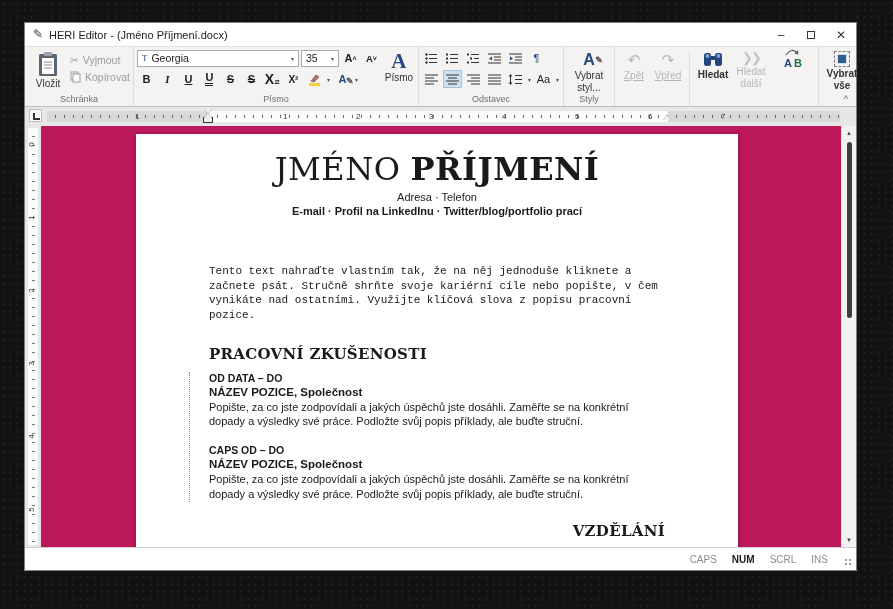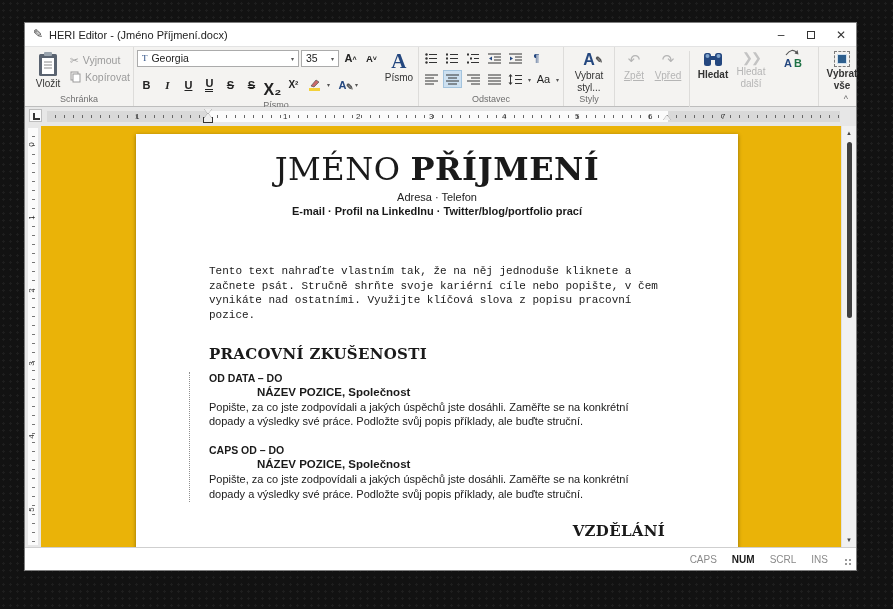--- a/index.html
+++ b/index.html
@@ -73,33 +73,33 @@
   .ind-marker .t-up { width:0; height:0; border-left:4px solid transparent; border-right:4px solid transparent; border-bottom:5px solid #efefef; filter:drop-shadow(0 0 0.5px #333); }
   .ind-marker .sq { width:8px; height:4px; background:#efefef; outline:0.5px solid #333; }
   .ind-right { position:absolute; left:616px; top:4px; width:0; height:0; border-left:4px solid transparent; border-right:4px solid transparent; border-bottom:5px solid #efefef; filter:drop-shadow(0 0 0.5px #333); }
   
   .main { flex:1; display:flex; min-height:0; }
   .vruler { width:16px; background:#e7e7e7; position:relative; flex:0 0 auto; }
   .vruler .strip { position:absolute; left:3px; top:2px; bottom:2px; width:10px; background:#fbfbfb;
     background-image: repeating-linear-gradient(180deg, transparent 0, transparent 8px, #777 8px, #777 9px);
     background-size:3px 100%; background-repeat:no-repeat; background-position:4px 0; }
   .vnum { position:absolute; left:4px; font-size:8px; color:#333; transform:rotate(-90deg); }
-  .viewport { flex:1; background:#eab308; position:relative; overflow:hidden; }
+  .viewport { flex:1; background:#be185d; position:relative; overflow:hidden; }
   .page { position:absolute; left:95px; top:8px; width:602px; height:560px; background:#fff;
     box-shadow:0 1px 4px rgba(0,0,0,.4); padding:12px 73px 0 73px; color:#1a1a1a; }
   .doc-title { text-align:center; font-family:"DejaVu Serif", serif; font-size:32px; letter-spacing:0.5px; margin-top:4px; white-space:nowrap; }
   .doc-title .last { font-weight:bold; margin-left:10px; }
   .contact1 { text-align:center; font-size:11px; margin-top:3px; color:#222; }
   .contact2 { text-align:center; font-size:11px; font-weight:bold; margin-top:2px; }
   .intro { margin-top:47px; font-size:11px; line-height:1.33;font-family:Liberation Mono, monospace; }
   .sec-h { margin-top:22px; font-family:"DejaVu Serif", serif; font-weight:bold; font-size:15px; letter-spacing:0.3px; }
   .jobs { margin-top:9px; margin-left:-20px; padding-left:19px; border-left:1px dotted #8f8f8f; }
   .job { margin-bottom:15px; }
   .job-dates { font-size:10.5px; font-weight:bold; }
-  .job-title { font-size:11.5px; font-weight:bold; margin-top:2px;margin-left:48px; }
+  .job-title { font-size:11.5px; font-weight:bold; margin-top:2px; }
   .job-desc { font-size:11px; line-height:1.35; margin-top:2px; }
   .sec-h2 { margin-top:20px;text-align:right; }
   
   .vscroll { width:15px; background:#f1f1f1; position:relative; flex:0 0 auto; border-left:1px solid #e0e0e0; }
   .vs-arrow { position:absolute; left:0; right:0; text-align:center; font-size:6px; color:#444; }
   .vs-up { top:4px; } .vs-down { bottom:4px; }
   .vs-thumb { position:absolute; left:5px; top:16px; width:5px; height:176px; background:#3f3f3f; border-radius:3px; }
   
   .statusbar { height:23px; background:#fff; border-top:1px solid #cfcfcf; display:flex; align-items:center; justify-content:flex-end; gap:15px; padding-right:28px; font-size:10px; color:#8a8a8a; flex:0 0 auto; position:relative; }
   .status-item.active { color:#1a1a1a; font-weight:bold; }
@@ -190,21 +190,21 @@
               </div>
             <div class="tbtn">
                 <span class="u2">U</span>
               </div>
             <div class="tbtn">
                 <span class="s1">S</span>
               </div>
             <div class="tbtn">
                 <span class="s2">S</span>
               </div>
-            <div class="tbtn" style="font-size:16px;margin-top:11px;">
+            <div class="tbtn" style="font-size:14px;">
                 <span>X₂</span>
               </div>
             <div class="tbtn" style="font-size:10px;">
                 <span>X²</span>
               </div>
             <div class="tbtn">
               <svg class="icon-svg" width="13" height="13" viewBox="0 0 13 13">
                 <path d="M3 8 L8 2 L11 4 L6 9 Z" fill="#c86a6a" stroke="#555" stroke-width="0.7"></path>
                 <rect x="1" y="10" width="11" height="3" fill="#f3d13b"></rect>
               </svg>

